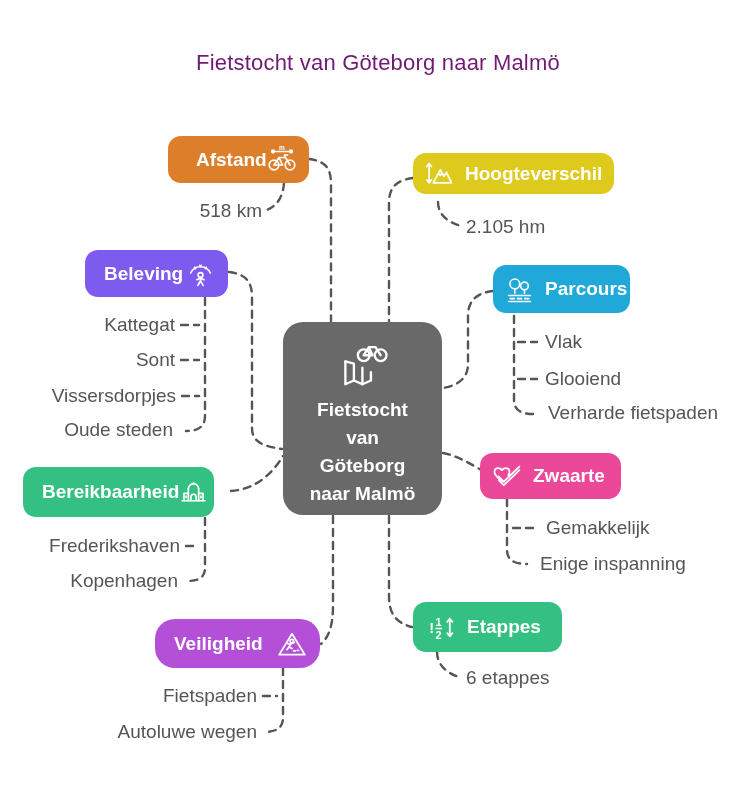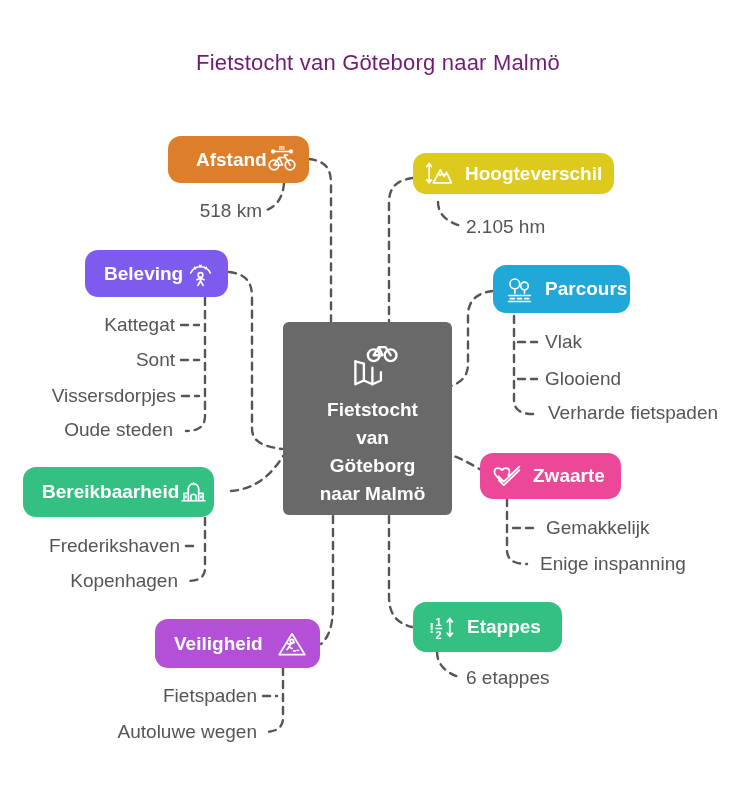--- a/index.html
+++ b/index.html
@@ -14,22 +14,22 @@
   .links{position:absolute;left:0;top:0;pointer-events:none;}
   .node{
     position:absolute;display:flex;align-items:center;color:#ffffff;
     font-size:19px;font-weight:bold;box-sizing:border-box;border-radius:13px;
   }
   .node .lbl{white-space:nowrap;}
   .node.left-side{justify-content:space-between;padding:0 13px 0 19px;}
   .node.right-side{justify-content:flex-start;padding:0 14px 0 12px;gap:11px;}
   .icon{display:block;flex:0 0 auto;}
   .center-node{
-    position:absolute;left:283px;top:322px;width:159px;height:193px;border-radius:6px;
-    display:flex;flex-direction:column;align-items:center;color:#ffffff;padding-left:10px;
+    position:absolute;left:283px;top:322px;width:159px;height:193px;border-radius:20px;
+    display:flex;flex-direction:column;align-items:center;color:#ffffff;
   }
   .center-node .ctext{
     margin-top:7px;text-align:center;font-size:19px;font-weight:bold;line-height:28px;
   }
   .item{
     position:absolute;font-size:19px;color:#555555;line-height:26px;white-space:nowrap;
   }
   .item.r{text-align:left;}
   svg text{font-family:"Liberation Sans","DejaVu Sans",sans-serif;}
 </style>
@@ -174,21 +174,21 @@
         <path d="M9.3,17 C5.5,13.8 2.3,11.3 2.3,8.2 C2.3,6 3.9,4.6 5.8,4.6 C7.1,4.6 8.4,5.3 9.3,6.5 C10.2,5.3 11.5,4.6 12.8,4.6 C14.7,4.6 16.3,6 16.3,8.2 C16.3,9.2 16,10.2 15.3,11.2"></path>
         <path d="M6,12.3 L11,17.3 L25.5,3.3"></path>
         <path d="M6.5,16 L11,20.6 L25.5,6.6"></path>
       </g>
     </svg>
     <span class="lbl">Zwaarte</span>
   </div>
   <div class="item" style="left:546px;top:515px">Gemakkelijk</div>
   <div class="item" style="left:540px;top:551px">Enige inspanning</div>
 
-  <div class="node left-side" style="left: 155px; top: 619px; width: 165px; height: 49px; background: rgb(180, 79, 216);">
+  <div class="node left-side" style="left: 155px; top: 619px; width: 165px; height: 49px; background: rgb(180, 79, 216); border-radius: 20px;">
     <span class="lbl">Veiligheid</span>
     <svg class="icon" width="30" height="28" viewBox="0 0 28 26">
       <g fill="none" stroke="#ffffff" stroke-width="1.6" stroke-linecap="round" stroke-linejoin="round">
         <path d="M14,3.5 L26,23 L2,23 Z"></path>
         <circle cx="13.8" cy="10.3" r="1.6"></circle>
         <path d="M13.2,12.3 L11.2,15.8 M13.2,12.8 L16.2,11.5 M12.8,13.3 L10,12.5"></path>
         <path d="M11.2,15.8 L14,17.3 M11.2,15.8 L9.2,18.3"></path>
         <path d="M15.5,19.5 L17,19.5 M18.8,19 L20,19"></path>
       </g>
     </svg>

